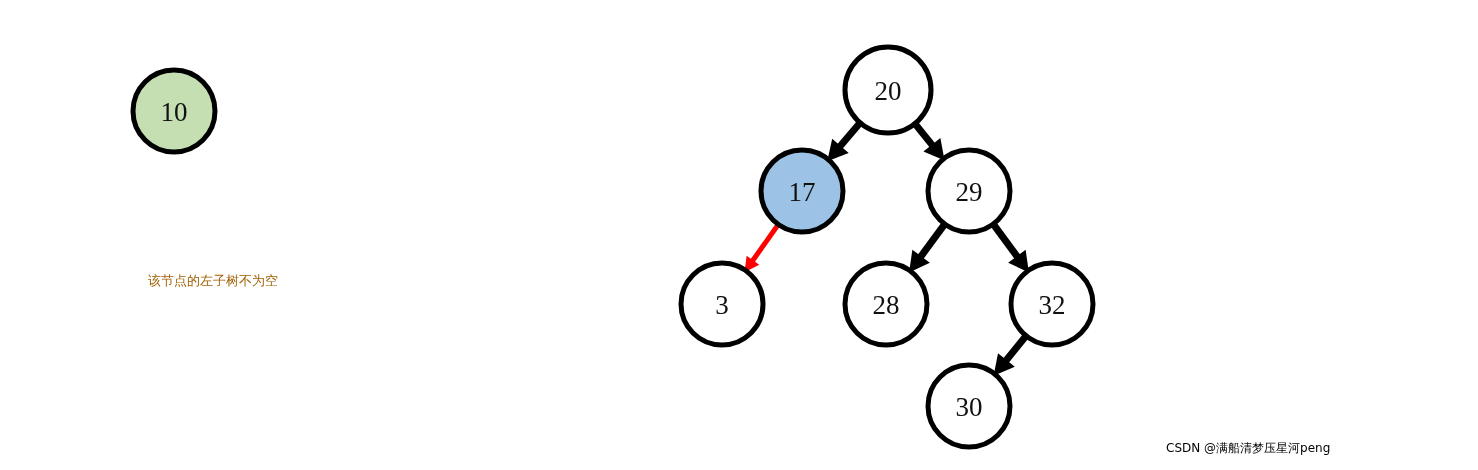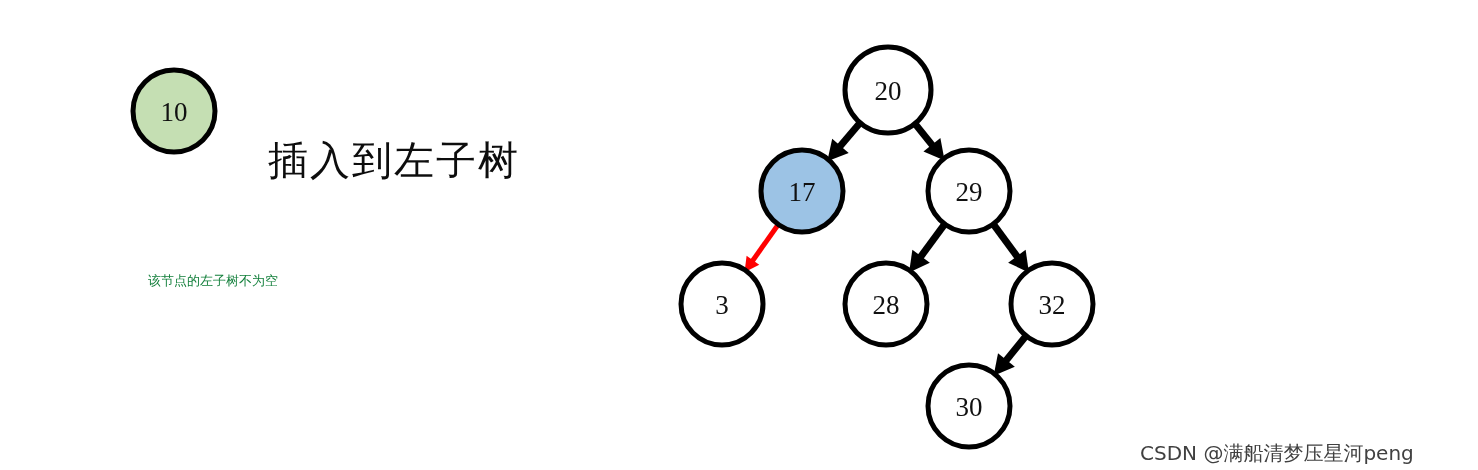--- a/index.html
+++ b/index.html
@@ -57,31 +57,31 @@
     color: #0d0d0d;
     letter-spacing: 2px;
     white-space: nowrap;
   }
   .note-text {
     position: absolute;
     left: 148px;
     top: 272px;
     font-family: Liberation Serif, serif;
     font-size: 13px;
-    color: #15803d;
+    color: #a16207;
     white-space: nowrap;
     text-align: right;
   }
   .watermark {
     position: absolute;
-    left: 1140px;
+    left: 1166px;
     top: 440px;
     font-family: "DejaVu Sans", "Liberation Sans", sans-serif;
-    font-size: 20px;
-    color: #404040;
+    font-size: 12px;
+    color: #000000;
     white-space: nowrap;
     user-select: none;
   }
 </style>
 </head>
 <body>
 
 <div id="canvas">
 
   <svg id="tree-svg" viewBox="0 0 1478 470" xmlns="http://www.w3.org/2000/svg">
@@ -143,19 +143,18 @@
       </g>
     <g id="legend-node-layer">
         <g>
           <circle cx="174" cy="111" r="41" fill="#c5dfb3" stroke="#000000" stroke-width="5"></circle>
           <text x="174" y="112" class="legend-node-label">10</text>
         </g>
       </g>
   </svg>
 
 
-  <div class="action-text">插入到左子树</div>
 
   <div class="note-text">该节点的左子树不为空</div>
 
   <div class="watermark">CSDN @满船清梦压星河peng</div>
 
 </div>
 
 </body></html>

